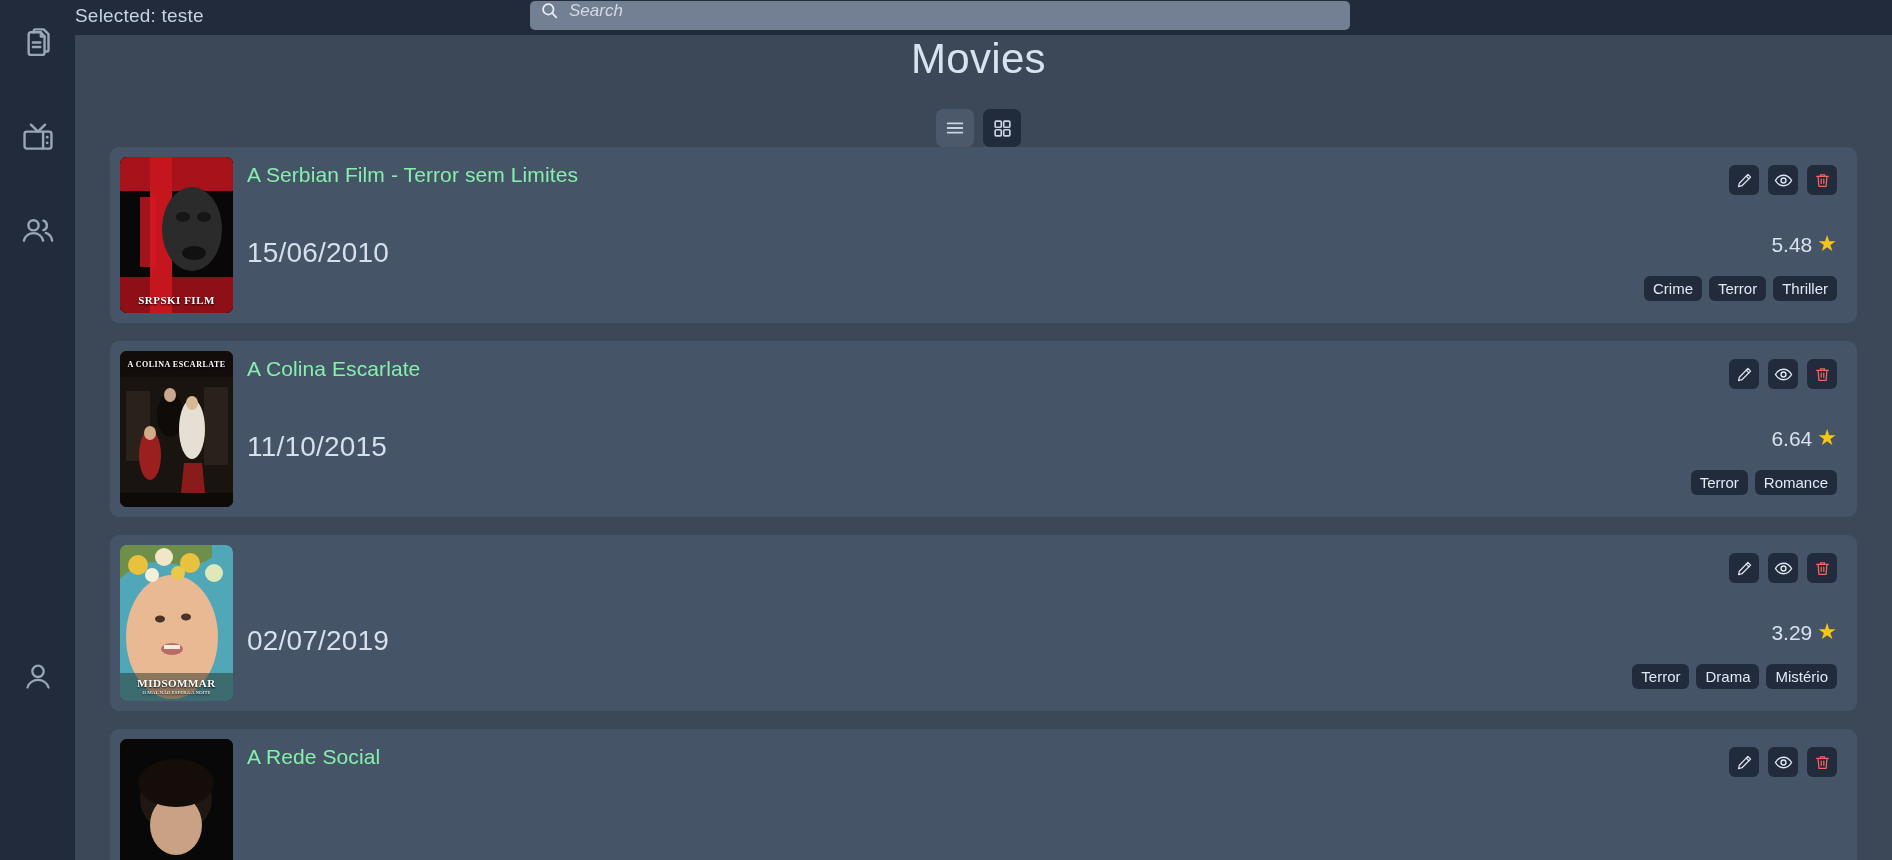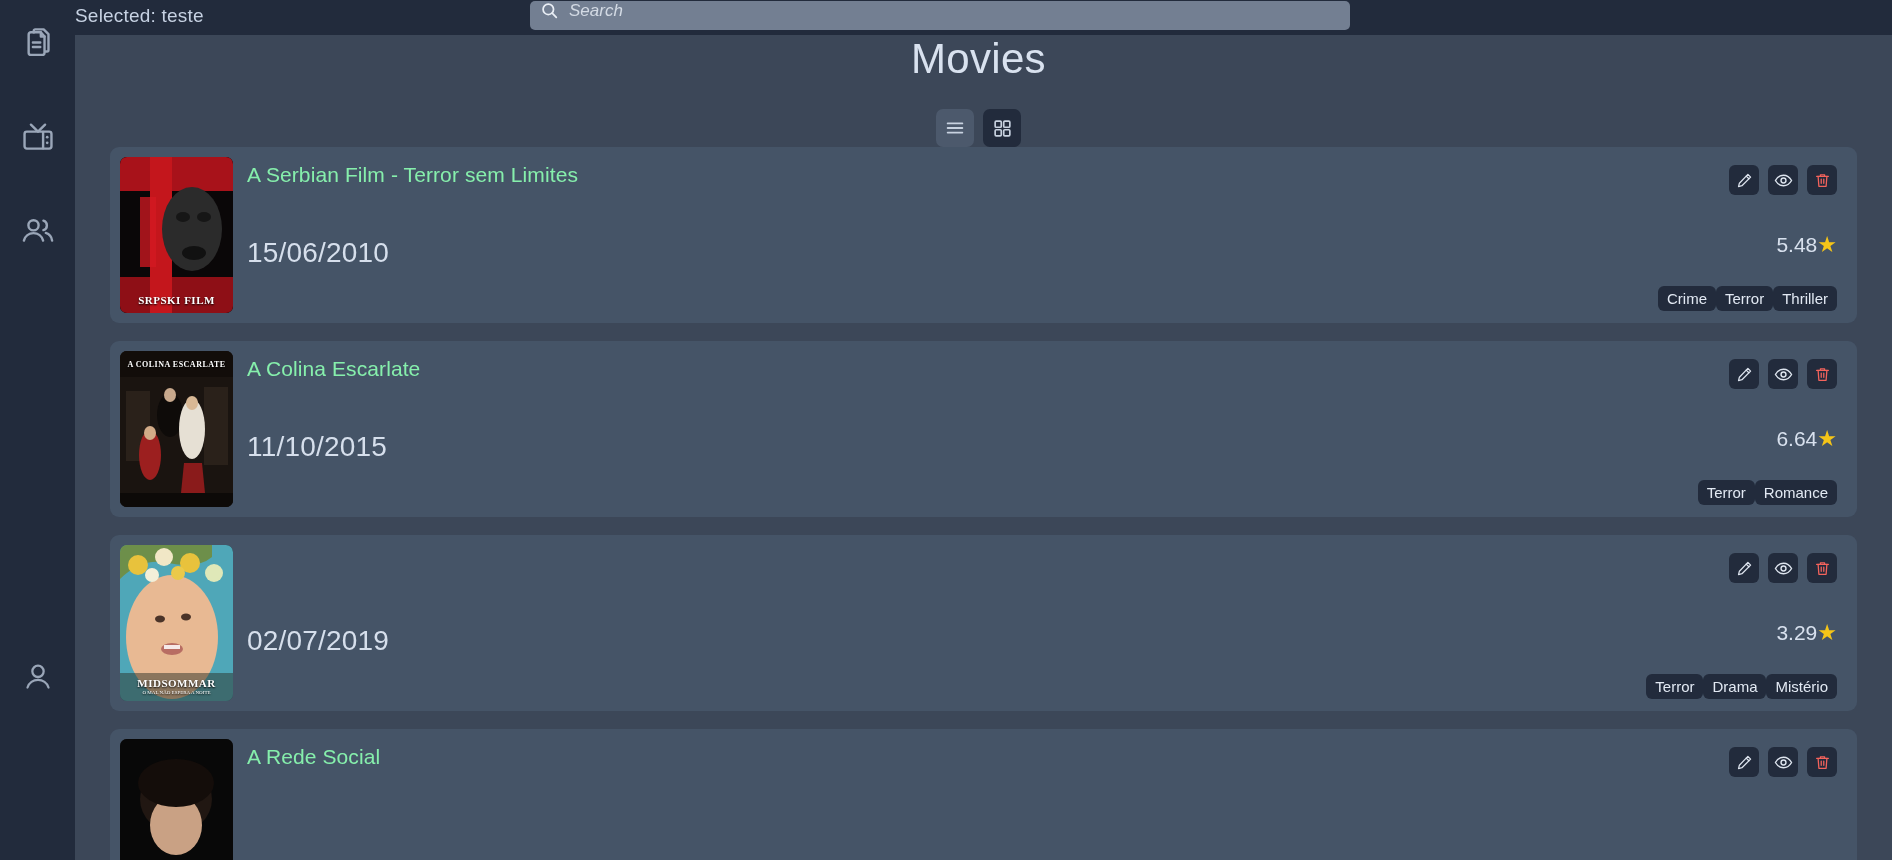--- a/index.html
+++ b/index.html
@@ -143,28 +143,28 @@
     display: flex; align-items: center; justify-content: center;
     cursor: pointer; border: none;
   }
   .act-btn svg { display: block; }
   .act-edit  { color: #dde4ee; }
   .act-view  { color: #dde4ee; }
   .act-del   { color: #f4635c; }
 
   .row-rating {
     position: absolute; right: 10px; top: 76px;
-    display: flex; align-items: center; 
+    display: flex; gap: 5px;
     font-size: 21px; color: #d8e1ee;
   }
   .star { color: #f5c518; font-size: 22px; line-height: 1; display:inline-block; }
 
   .row-genres {
-    position: absolute; right: 10px; bottom: 2px;
-    display: flex; 
+    position: absolute; right: 10px; bottom: 12px;
+    display: flex; gap: 7px;
   }
   .genre-chip {
     background: #222b3c;
     color: #e2e9f3;
     font-size: 15px;
     padding: 4px 9px;
     border-radius: 6px;
     white-space: nowrap;
   }
 </style>

